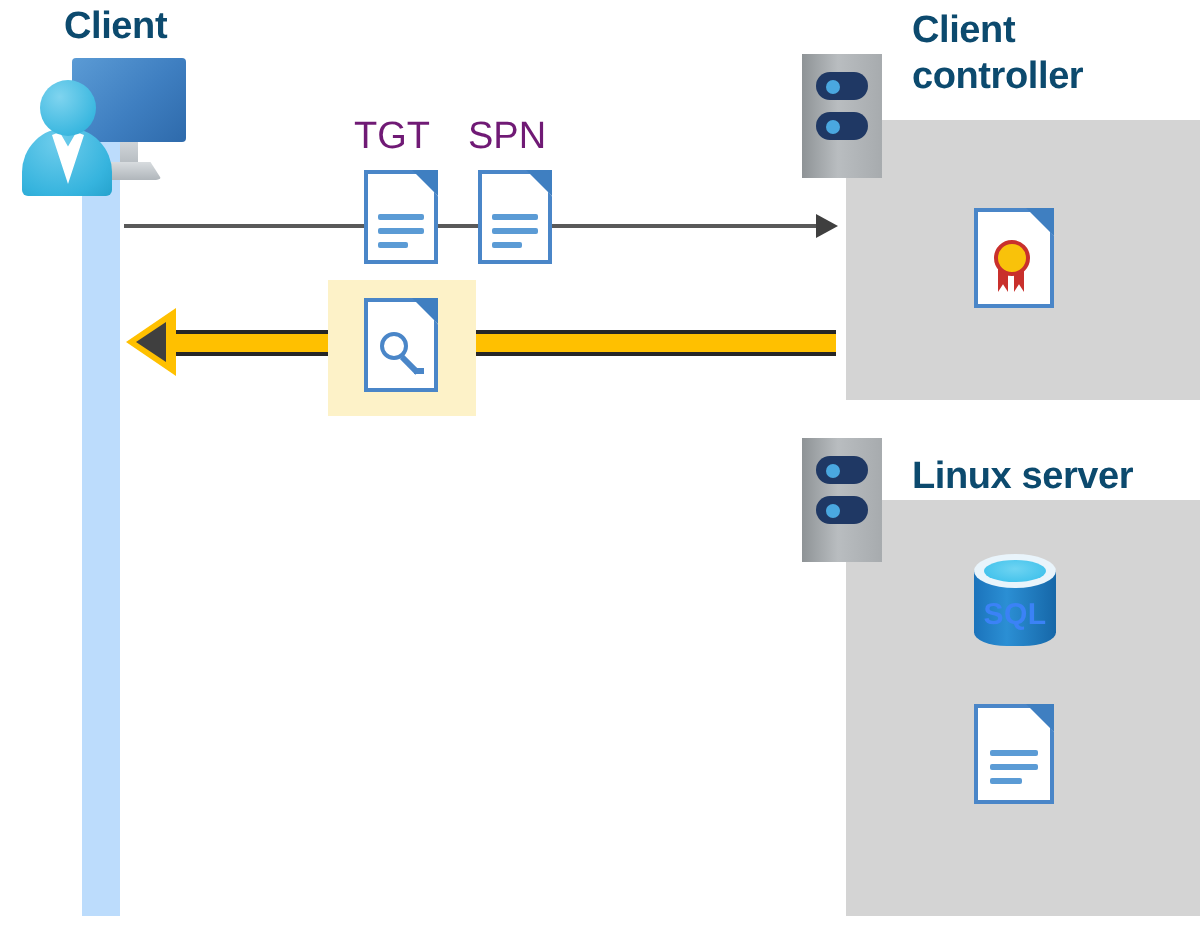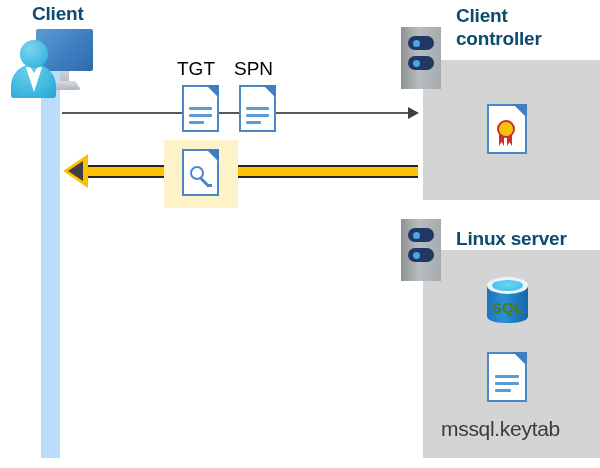--- a/index.html
+++ b/index.html
@@ -26,21 +26,21 @@
     font-weight: bold;
     font-size: 19px;
     color: #0c4a6e;
     letter-spacing: -0.2px;
     line-height: 23px;
     white-space: pre-line;
   }
   .doc-label {
     font-family: "Liberation Sans", sans-serif;
     font-size: 19px;
-    color: #000000;
+    color: #701a75;
     letter-spacing: 0px;
   }
   .file-label {
     font-family: "Liberation Sans", sans-serif;
     font-size: 21px;
     color: #3b3b3b;
     letter-spacing: -0.3px;
   }
 
   
@@ -159,21 +159,21 @@
   }
   .db-top-inner {
     position: absolute;
     background: radial-gradient(ellipse at 50% 40%, #6fd4f2 0%, #35bdea 100%);
     border-radius: 50%;
   }
   .db-text {
     position: absolute;
     width: 100%;
     text-align: center;
-    color: #4d7c0f;
+    color: #3b82f6;
     font-family: "Liberation Sans", sans-serif;
     font-weight: bold;
     font-size: 15px;
     letter-spacing: 0.2px;
   }
 
   
   .seal-disc {
     position: absolute;
     background: #f9c20a;
@@ -304,15 +304,14 @@
 
   <div class="docicon" style="left:487px; top:352px; width:40px; height:50px;">
     <div class="doc-body" style="clip-path: polygon(0% 0%, 70% 0%, 100% 28%, 100% 100%, 0% 100%);"></div>
     <div class="abs" style="right:0; top:0; width:14px; height:14px;
          background:#3f7fc1; clip-path: polygon(0% 0%, 100% 100%, 100% 0%);"></div>
     <div class="doc-line" style="left:8px; top:23px; width:24px; height:3px;"></div>
     <div class="doc-line" style="left:8px; top:30px; width:24px; height:3px;"></div>
     <div class="doc-line" style="left:8px; top:37px; width:16px; height:3px;"></div>
   </div>
 
-  <div class="abs file-label" style="left:441px; top:417px;">mssql.keytab</div>
 
 </div>
 
 </body></html>

